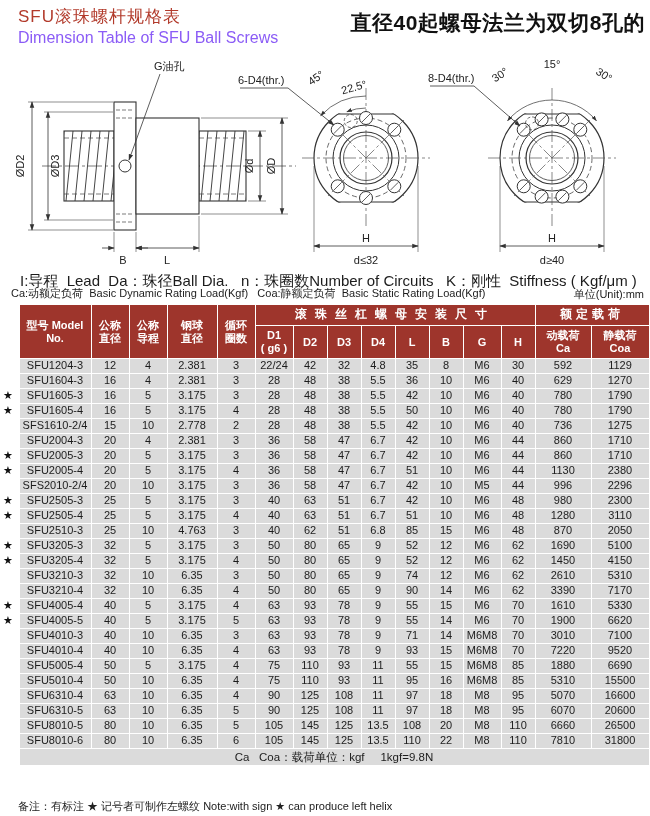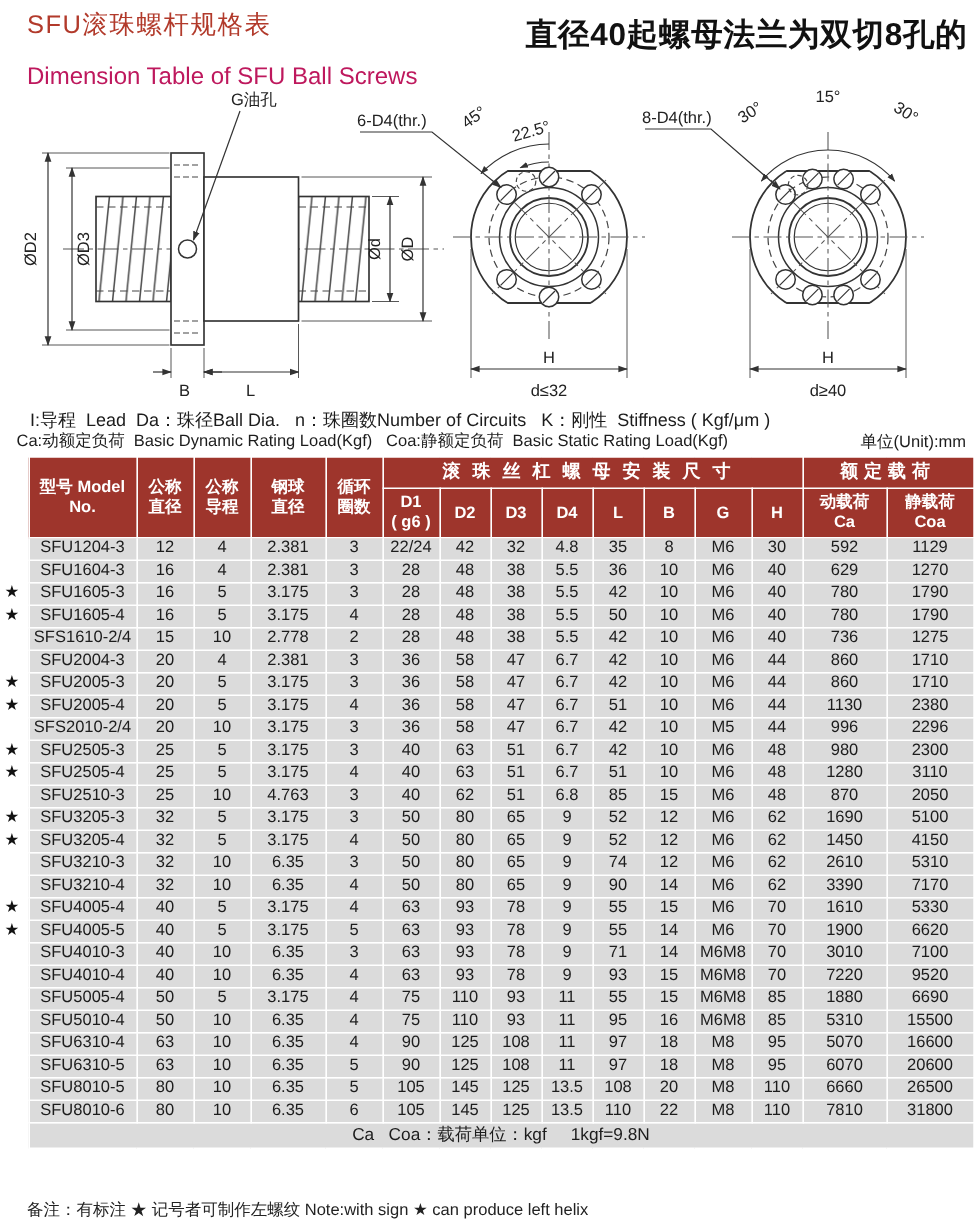--- a/index.html
+++ b/index.html
@@ -3,31 +3,31 @@
 <meta charset="utf-8">
 <style>
   * { box-sizing: border-box; }
   html,body { margin:0; padding:0; }
   body {
     width:650px; height:816px; position:relative; overflow:hidden;
     background:#fff; color:#1c1c1c;
     font-family:"Liberation Sans", sans-serif;
   }
   .hdr-cn { position:absolute; left:18px; top:5px; font-size:17px; color:#b23a2b; letter-spacing:1px; }
-  .hdr-en { position:absolute; left:18px; top:43px; font-size:16px; color:#be185d; }
+  .hdr-en { position:absolute; left:18px; top:29px; font-size:16px; color:#8b5cf6; }
   .hdr-right { position:absolute; right:5px; top:9px; font-size:21px; font-weight:bold; color:#111; letter-spacing:.5px; }
 
   .diagrams { position:absolute; left:0; top:54px; width:534px; height:218px; }
   .diagrams svg { position:absolute; top:0; }
   svg text { font-family:"Liberation Sans", sans-serif; font-size:11px; fill:#222; }
   .svg-left  { left:2px; }
   .svg-mid   { left:236px; }
   .svg-right { left:428px; }
 
-  .legend1 { position:absolute; left:20px; top:272px; font-size:12px; white-space:pre; }
+  .legend1 { position:absolute; left:20px; top:272px; font-size:15px; white-space:pre; }
   .legend2 { position:absolute; left:11px; top:286px; font-size:11px; white-space:pre; }
   .unit    { position:absolute; right:6px; top:287px; font-size:11px; }
 
   table.spec { position:absolute; left:1px; top:304px; width:648px;
     border-collapse:collapse; table-layout:fixed; }
   table.spec th {
     background:#9e352c; color:#fff; font-weight:bold; font-size:11px;
     border:1px solid #fff; padding:0; line-height:1.15; text-align:center;
   }
   table.spec th.pre { white-space:pre-line;margin-left:20px; }

